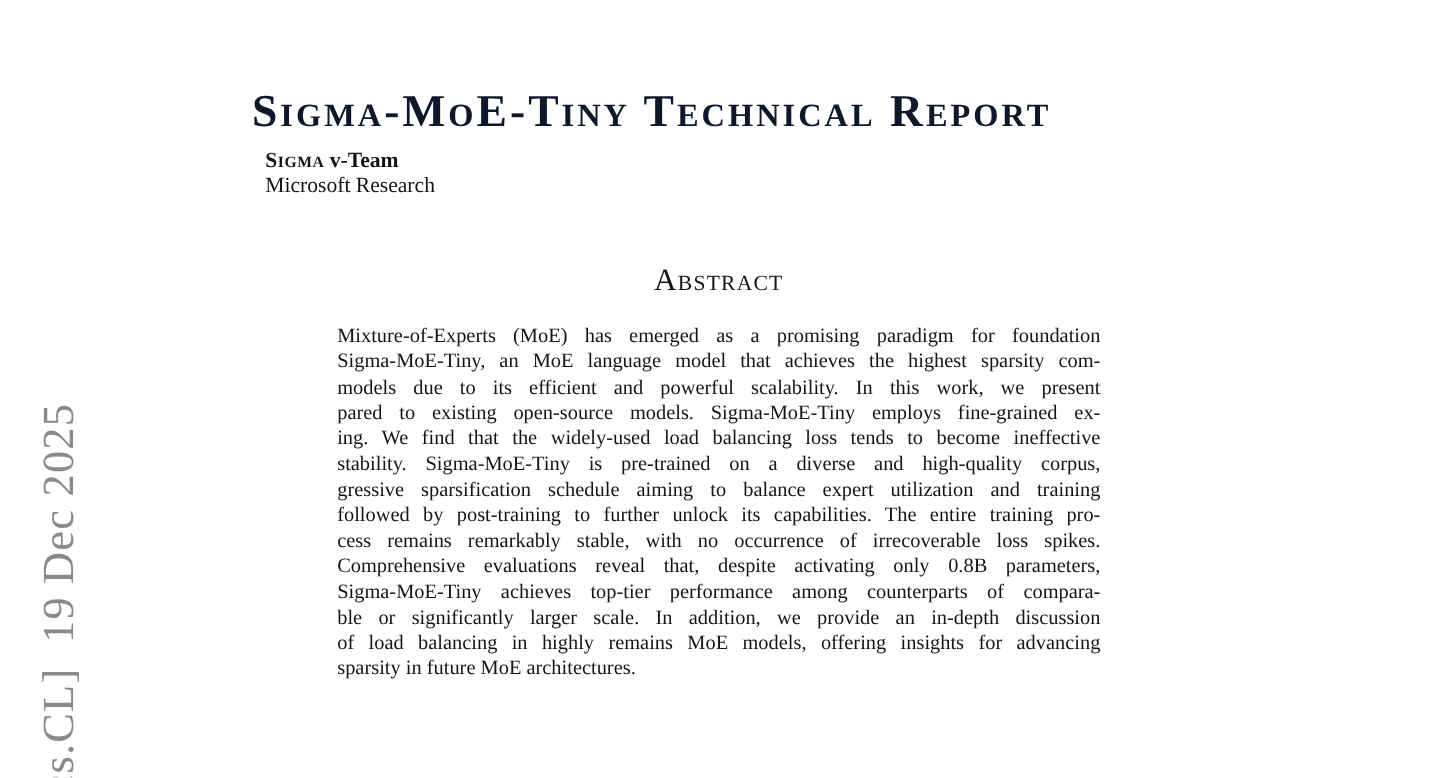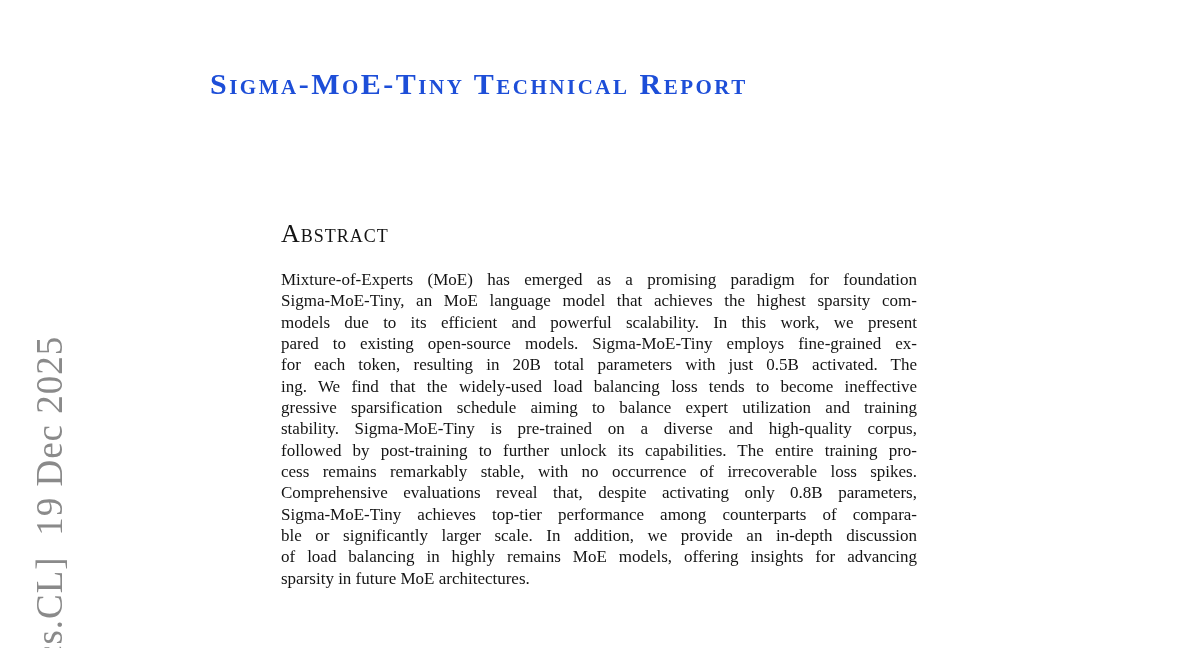--- a/index.html
+++ b/index.html
@@ -13,25 +13,25 @@
     height: 648px;
     overflow: hidden;
     background: #ffffff;
     font-family: "Liberation Serif", "DejaVu Serif", serif;
     color: #141414;
   }
   .paper-title {
     position: absolute;
     left: 210px;
     top: 49px;
-    font-size: 30px;
+    font-size: 38px;
     line-height: 1;
     font-variant: small-caps;
     letter-spacing: 2.5px;
-    color: #1d4ed8;
+    color: #0f172a;
     white-space: nowrap;
   }
   .author-block {
     position: absolute;
     left: 221px;
     top: 123px;
     font-size: 18px;
     line-height: 21px;
   }
   .author-team {
@@ -42,21 +42,21 @@
     letter-spacing: 0.5px;
   }
   .affiliation {
     font-weight: normal;
   }
   .abstract-heading {
     position: absolute;
     left: 281px;
     top: 221px;
     width: 636px;
-    text-align: left;
+    text-align: center;
     font-size: 26px;
     line-height: 1;
     font-variant: small-caps;
     letter-spacing: 1px;
     white-space: nowrap;
   }
   .abstract-body {
     position: absolute;
     left: 281px;
     top: 269px;
@@ -88,32 +88,37 @@
 </style>
 </head>
 <body>
 
 <div class="page">
 
   <div class="arxiv-watermark" style="color: rgb(138, 138, 138);">cs.CL]  19 Dec 2025</div>
 
   <h1 class="paper-title">Sigma-MoE-Tiny Technical Report</h1>
 
+  <div class="author-block">
+    <div class="author-team">
+      <span class="sc">Sigma</span><span> v-Team</span>
+    </div>
+    <div class="affiliation">Microsoft Research</div>
+  </div>
 
   <div class="abstract-heading">Abstract</div>
 
   <div class="abstract-body">
     <div class="abs-line">Mixture-of-Experts (MoE) has emerged as a promising paradigm for foundation</div>
     <div class="abs-line">Sigma-MoE-Tiny, an MoE language model that achieves the highest sparsity com-</div>
     <div class="abs-line">models due to its efficient and powerful scalability. In this work, we present</div>
     <div class="abs-line">pared to existing open-source models. Sigma-MoE-Tiny employs fine-grained ex-</div>
-    <div class="abs-line">for each token, resulting in 20B total parameters with just 0.5B activated. The</div>
     <div class="abs-line">ing. We find that the widely-used load balancing loss tends to become ineffective</div>
+    <div class="abs-line">stability. Sigma-MoE-Tiny is pre-trained on a diverse and high-quality corpus,</div>
     <div class="abs-line">gressive sparsification schedule aiming to balance expert utilization and training</div>
-    <div class="abs-line">stability. Sigma-MoE-Tiny is pre-trained on a diverse and high-quality corpus,</div>
     <div class="abs-line">followed by post-training to further unlock its capabilities. The entire training pro-</div>
     <div class="abs-line">cess remains remarkably stable, with no occurrence of irrecoverable loss spikes.</div>
     <div class="abs-line">Comprehensive evaluations reveal that, despite activating only 0.8B parameters,</div>
     <div class="abs-line">Sigma-MoE-Tiny achieves top-tier performance among counterparts of compara-</div>
     <div class="abs-line">ble or significantly larger scale. In addition, we provide an in-depth discussion</div>
     <div class="abs-line">of load balancing in highly remains MoE models, offering insights for advancing</div>
     <div class="abs-line last">sparsity in future MoE architectures.</div>
   </div>
 
 </div>

